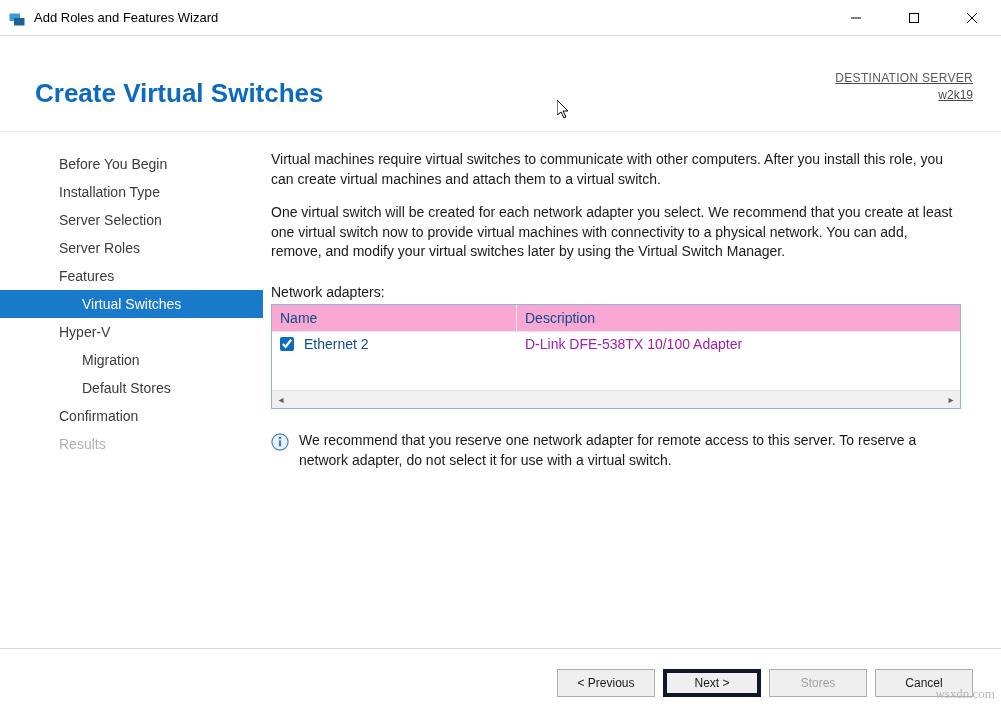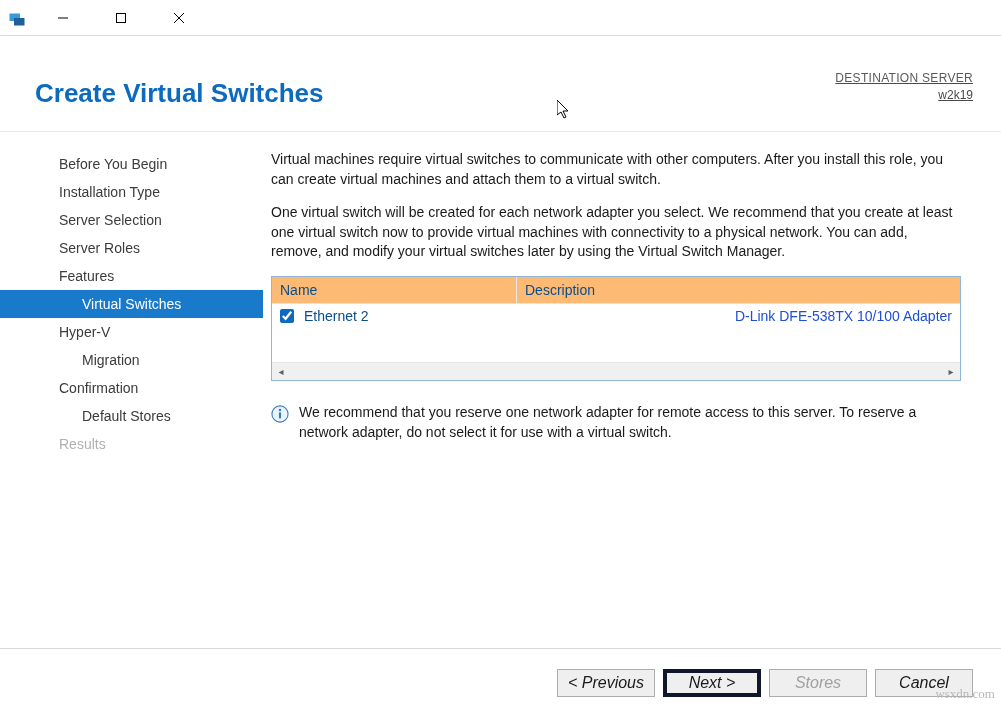--- a/index.html
+++ b/index.html
@@ -18,52 +18,53 @@
     .body-area { display: flex; height: calc(100% - 36px - 96px - 68px); }
     .sidebar { width: 270px; padding-top: 18px; }
     .sidebar-item { font-size: 14px; color: #3b3b3b; padding: 6px 0 6px 59px; cursor: pointer; }
     .sidebar-item.level2 { padding-left: 82px; }
     .sidebar-item.selected { background: #1979ca; color: #fff; }
     .sidebar-item.disabled { color: #b0b0b0; cursor: default; }
     .content { flex: 1; padding: 18px 40px 0 8px; font-size: 14px; color: #1a1a1a; }
     .content p { margin-bottom: 14px; line-height: 1.4; }
     .adapters-label { margin-top: 22px; margin-bottom: 4px; }
     .grid { border: 1px solid #8fb8d8; width: 690px; }
-    .grid-head { display: flex; background: #fdba74; border-bottom: 1px solid #e5e5e5; }
+    .grid-head { display: flex; background: #f9a8d4; border-bottom: 1px solid #e5e5e5; }
     .grid-head .col { padding: 5px 8px; font-size: 14px; color: #0a4e8a; border-right: 1px solid #e8e8e8; }
     .grid-head .col:last-child { border-right: none; }
     .col-name { width: 245px; }
     .col-desc { flex: 1; }
     .grid-body { min-height: 58px; }
     .grid-row { display: flex; padding: 4px 8px; }
     .grid-row .chk { width: 24px; display: flex; align-items: center; justify-content: flex-start; }
     .grid-row input[type=checkbox] { width: 14px; height: 14px; accent-color: #0c6abf; }
     .grid-row .name { width: 221px; color: #0a4e8a; }
-    .grid-row .desc { flex: 1; color: #1d4ed8; text-align: right; }
+    .grid-row .desc { flex: 1; color: #a21caf; }
     .grid-scroll { height: 18px; background: #f0f0f0; position: relative; border-top: 1px solid #e5e5e5; }
     .grid-scroll .arrow { position: absolute; top: 0; width: 18px; height: 18px; display: flex; align-items: center; justify-content: center; font-size: 10px; color: #606060; }
     .grid-scroll .arrow.left { left: 0; }
     .grid-scroll .arrow.right { right: 0; }
     .info-row { display: flex; margin-top: 22px; }
     .info-row .info-icon { width: 18px; height: 18px; margin-right: 10px; flex-shrink: 0; margin-top: 2px; }
     .info-row .info-text { font-size: 14px; line-height: 1.4; }
     .footer { height: 68px; border-top: 1px solid #d9d9d9; display: flex; justify-content: flex-end; align-items: center; padding-right: 28px; gap: 8px; }
-    .wbtn { min-width: 98px; height: 28px; border: 1px solid #acacac; background: #efefef; font-size: 16px; color: #1a1a1a; cursor: pointer; font-style: italic; }
+    .wbtn { min-width: 98px; height: 28px; border: 1px solid #acacac; background: #efefef; font-size: 12px; color: #1a1a1a; cursor: pointer; }
     .wbtn.primary { border: 4px solid #0f172a; }
     .wbtn:disabled { color: #a0a0a0; cursor: default; }
     .watermark { position: absolute; right: 6px; bottom: 14px; font-size: 13px; color: #b8b8b8; font-family: Liberation Serif, serif; }
   </style>
 </head>
 <body>
 
 <div class="titlebar">
   <svg class="app-icon" viewBox="0 0 24 24">
     <rect x="2" y="6" width="14" height="10" fill="#3a9ad9"></rect>
     <rect x="8" y="12" width="14" height="10" fill="#1c5f99"></rect>
   </svg>
+  <span class="title">Add Roles and Features Wizard</span>
   <div class="win-controls">
     <div class="win-btn">
       <svg viewBox="0 0 12 12">
           <line x1="1" y1="6" x2="11" y2="6" stroke="#000" stroke-width="1"></line>
         </svg>
     </div>
     <div class="win-btn">
       <svg viewBox="0 0 12 12">
           <rect x="1.5" y="1.5" width="9" height="9" fill="none" stroke="#000" stroke-width="1"></rect>
         </svg>
@@ -91,27 +92,28 @@
 <div class="body-area">
   <div class="sidebar" id="sidebar">
       <div class="sidebar-item">Before You Begin</div>
       <div class="sidebar-item">Installation Type</div>
       <div class="sidebar-item">Server Selection</div>
       <div class="sidebar-item">Server Roles</div>
       <div class="sidebar-item">Features</div>
       <div class="sidebar-item level2 selected">Virtual Switches</div>
       <div class="sidebar-item">Hyper-V</div>
       <div class="sidebar-item level2">Migration</div>
+      <div class="sidebar-item level2">Default Stores</div>
       <div class="sidebar-item">Confirmation</div>
-      <div class="sidebar-item level2">Default Stores</div>
       <div class="sidebar-item disabled">Results</div>
     </div>
   <div class="content">
     <p>Virtual machines require virtual switches to communicate with other computers. After you install this role, you can create virtual machines and attach them to a virtual switch.</p>
     <p>One virtual switch will be created for each network adapter you select. We recommend that you create at least one virtual switch now to provide virtual machines with connectivity to a physical network. You can add, remove, and modify your virtual switches later by using the Virtual Switch Manager.</p>
+    <div class="adapters-label">Network adapters:</div>
     <div class="grid">
       <div class="grid-head">
         <div class="col col-name">Name</div>
         <div class="col col-desc">Description</div>
       </div>
       <div class="grid-body" id="grid-body">
           <div class="grid-row">
             <span class="chk">
               <input type="checkbox" checked="" style="">
             </span>

